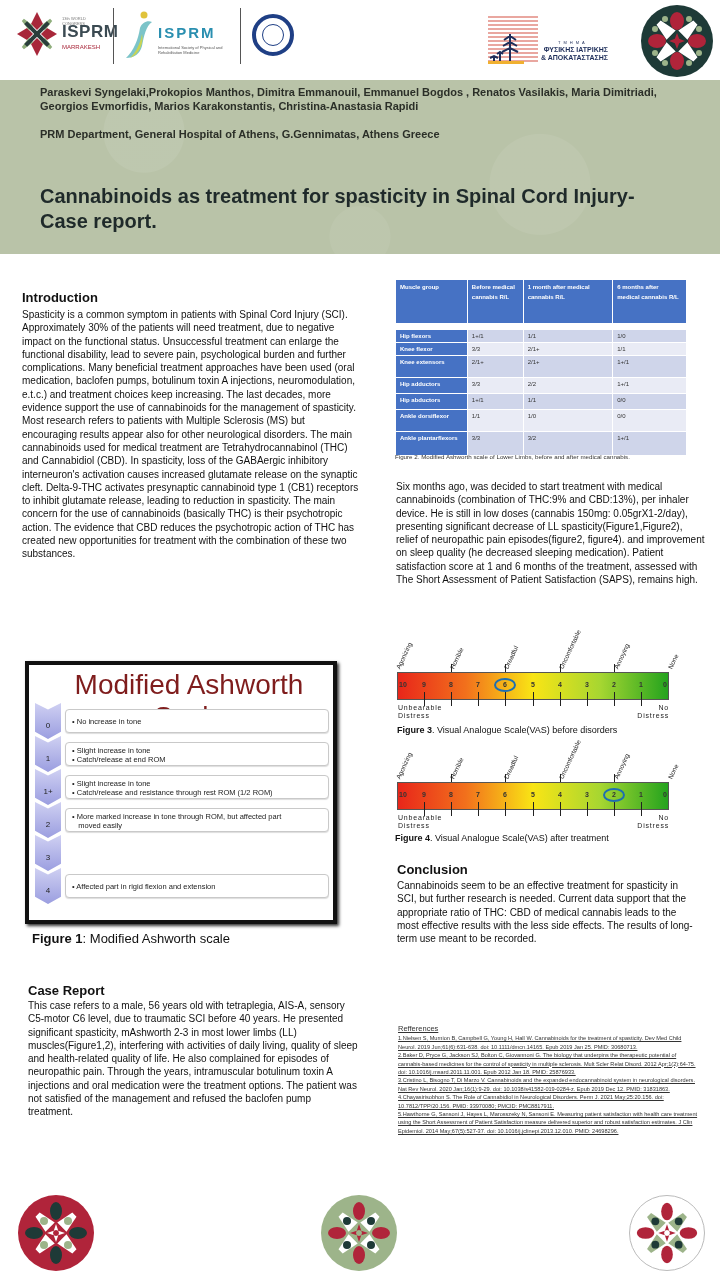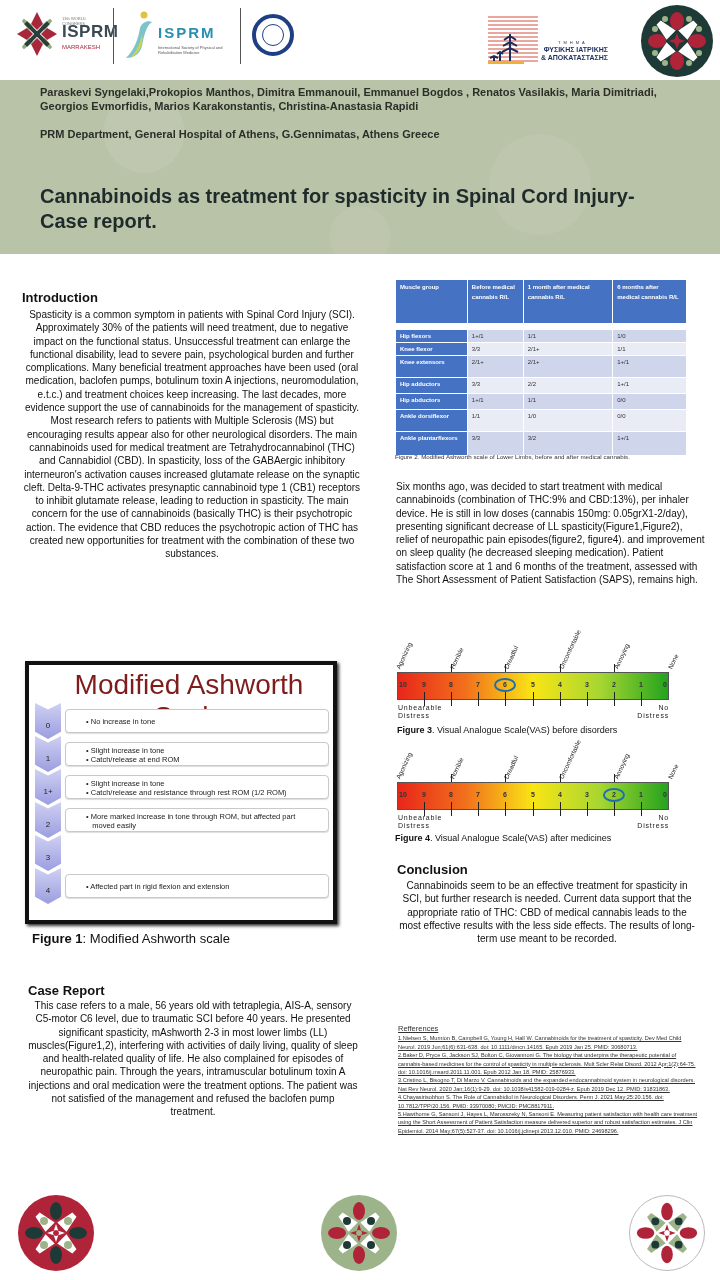--- a/index.html
+++ b/index.html
@@ -31,34 +31,34 @@
     background-image: radial-gradient(circle at 20% 30%, rgba(255,255,255,0.08) 0 40px, transparent 41px),
                       radial-gradient(circle at 75% 60%, rgba(255,255,255,0.07) 0 50px, transparent 51px),
                       radial-gradient(circle at 50% 90%, rgba(255,255,255,0.06) 0 30px, transparent 31px);
   }
   .authors { left: 40px; top: 85px; width: 620px; font-size: 11px; line-height: 14px; font-weight: bold; color: #2b2f28; }
   .affil { left: 40px; top: 128px; font-size: 11px; font-weight: bold; color: #2b2f28; }
   .title { left: 40px; top: 184px; width: 600px; font-size: 20px; line-height: 25px; font-weight: bold; color: #1f2a2a; }
 
   
   .h2 { font-weight: bold; font-size: 13px; color: #111; }
-  .body-txt { font-size: 10px; line-height: 13.3px; color: #111; text-align: center; }
+  .body-txt { font-size: 10px; line-height: 13.3px; color: #111; }
 
   .intro-h { left: 22px; top: 290px; }
   .intro-p { left: 22px; top: 308px; width: 340px; }
 
   
   .ash { left: 25px; top: 661px; width: 312px; height: 263px; border: 4px solid #111; background: #fff; box-shadow: 2px 2px 3px #333; }
   .ash-title { position: absolute; left: 8px; top: 4px; width: 100%; text-align: center; font-size: 28px; color: #7f1d1d; }
   .ash-row { position: absolute; left: 6px; width: 294px; height: 24px; }
   .ash-chev { position: absolute; left: 0; top: -6px; width: 26px; height: 36px; background: linear-gradient(#cfd0f2, #9b9ee0);
     clip-path: polygon(0 0, 50% 18%, 100% 0, 100% 80%, 50% 100%, 0 80%); }
   .ash-num { position: absolute; left: 0; top: 12px; width: 26px; text-align: center; font-size: 8px; color: #222; }
   .ash-box { position: absolute; left: 30px; top: 0; right: 0; height: 24px; border: 1px solid #c9c9c9; border-radius: 4px;
-    background: #fff; box-shadow: 0 1px 1px #ddd; font-size: 7.5px; line-height: 9px; padding: 3px 20px; color: #222; }
+    background: #fff; box-shadow: 0 1px 1px #ddd; font-size: 7.5px; line-height: 9px; padding: 3px 6px; color: #222; }
   .ash-cap { left: 32px; top: 931px; font-size: 13px; color: #111; }
   .ash-cap b { font-weight: bold; }
 
   .case-h { left: 28px; top: 983px; }
   .case-p { left: 28px; top: 999px; width: 330px; }
 
   
   .tbl { left: 395px; top: 279px; width: 292px; border-collapse: collapse; font-size: 6px; }
   .tbl th, .tbl td { border: 1px solid #fff; text-align: left; vertical-align: top; padding: 2px 4px; }
   .tbl th { background: #4672c4; color: #fff; font-weight: bold; height: 44px; line-height: 10px; }
@@ -337,21 +337,21 @@
   <div class="num" style="left:136px">5</div>
   <div class="num" style="left:163px">4</div>
   <div class="num" style="left:190px">3</div>
   <div class="num" style="left:217px">2</div>
   <div class="num" style="left:244px">1</div>
   <div class="num" style="left:268px">0</div>
   <div class="circ" style="left:217px"></div>
   <div class="ends" style="left:1px"><span>Unbearable</span><br><span>Distress</span></div>
   <div class="ends" style="left:226px;text-align:right;width:46px"><span>No</span><br><span>Distress</span></div>
 </div>
-<div class="abs vas-cap" style="left:395px;top:833px"><b>Figure 4</b><span>. Visual Analogue Scale(VAS) after medicines</span></div>
+<div class="abs vas-cap" style="left:395px;top:833px"><b>Figure 4</b><span>. Visual Analogue Scale(VAS) after treatment</span></div>
 
 <div class="abs h2 concl-h">Conclusion</div>
 <div class="abs body-txt concl-p">Cannabinoids seem to be an effective treatment for spasticity in SCI, but further research is needed.  Current data support that the appropriate ratio of THC: CBD of medical cannabis leads to the most effective results with the less side effects. The results of long-term use meant to be recorded.</div>
 
 <div class="abs refs">
   <div class="rh">Refferences</div>
   <div>1.Nielsen S, Murnion B, Campbell G, Young H, Hall W. Cannabinoids for the treatment of spasticity. Dev Med Child Neurol. 2019 Jun;61(6):631-638. doi: 10.1111/dmcn.14165. Epub 2019 Jan 25. PMID: 30680713.</div>
   <div>2.Baker D, Pryce G, Jackson SJ, Bolton C, Giovannoni G. The biology that underpins the therapeutic potential of cannabis-based medicines for the control of spasticity in multiple sclerosis. Mult Scler Relat Disord. 2012 Apr;1(2):64-75. doi: 10.1016/j.msard.2011.11.001. Epub 2012 Jan 18. PMID: 25876933.</div>
   <div>3.Cristino L, Bisogno T, Di Marzo V. Cannabinoids and the expanded endocannabinoid system in neurological disorders. Nat Rev Neurol. 2020 Jan;16(1):9-29. doi: 10.1038/s41582-019-0284-z. Epub 2019 Dec 12. PMID: 31831863.</div>
   <div>4.Chayasirisobhon S. The Role of Cannabidiol in Neurological Disorders. Perm J. 2021 May;25:20.156. doi: 10.7812/TPP/20.156. PMID: 33970080; PMCID: PMC8817911.</div>

